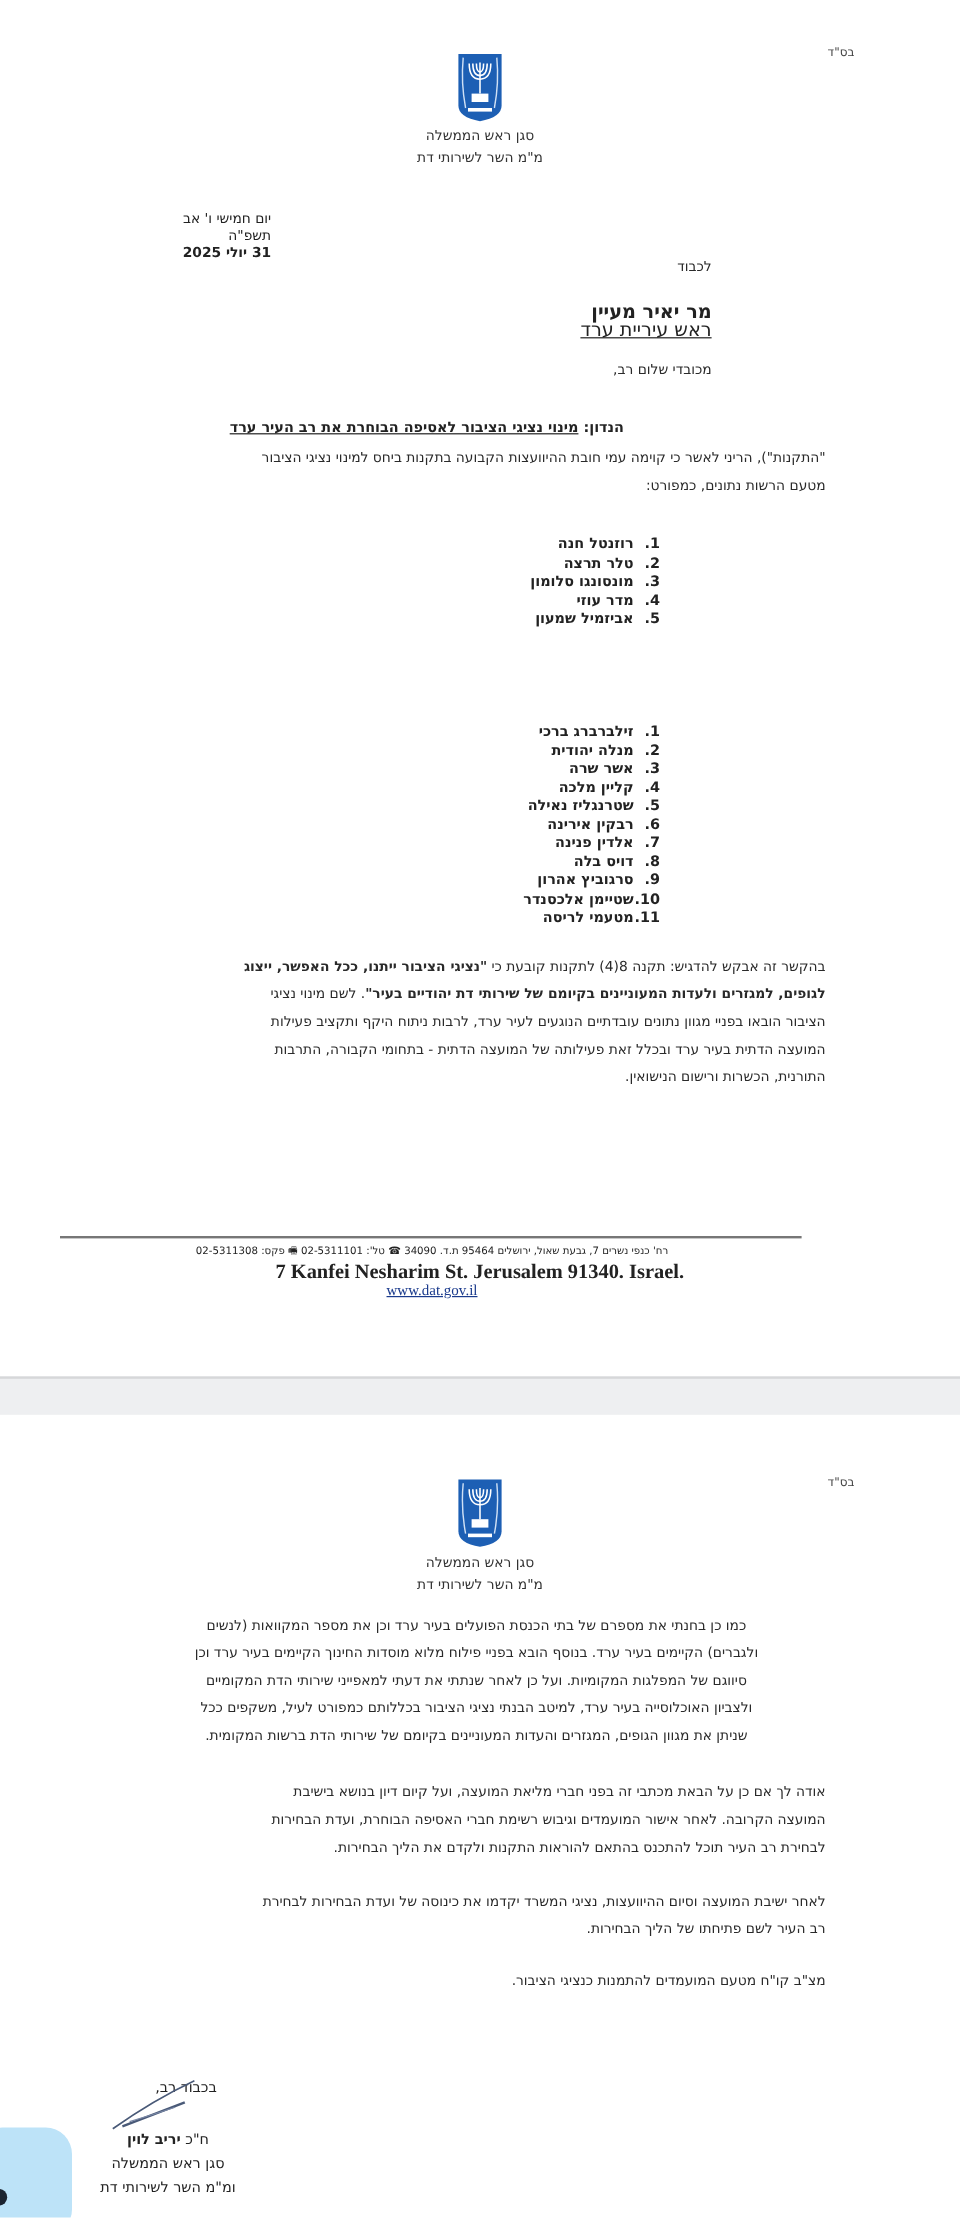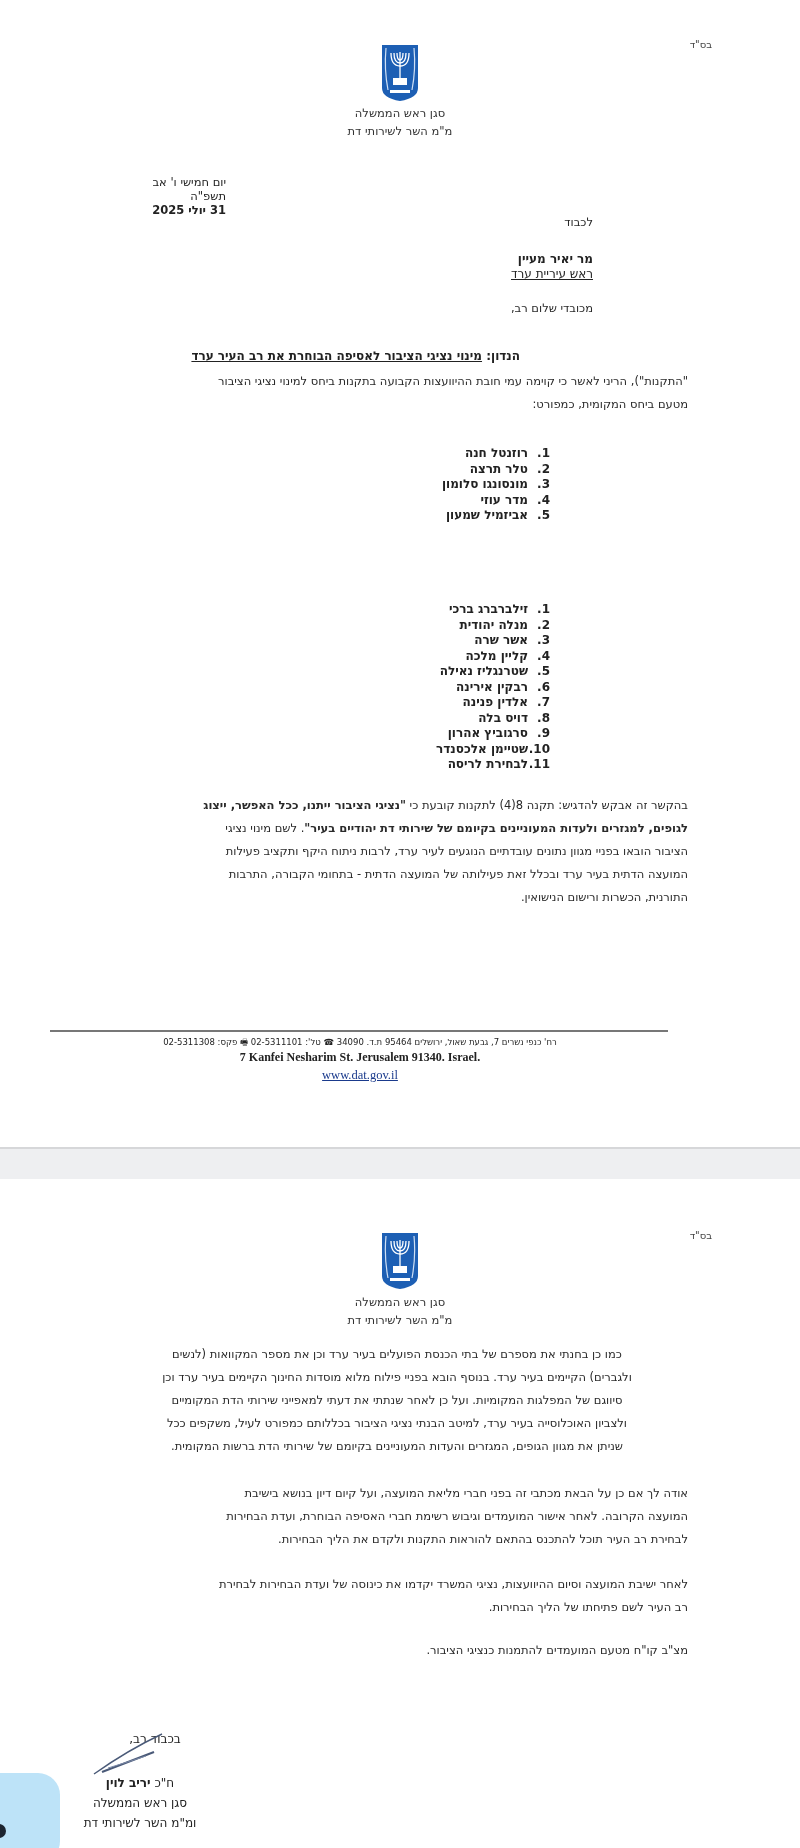--- a/index.html
+++ b/index.html
@@ -17,21 +17,21 @@
   .bsd { font-size: 10px; color: #444; }
   .emblem { width: 38px; height: 58px; }
   .hdr { font-size: 11.5px; color: #333; text-align: center; line-height: 18px; direction: rtl; }
   .txt { font-size: 11.5px; line-height: 23px; color: #2a2a2a; }
   .bold { font-weight: bold; }
   .ul { text-decoration: underline; }
   .list { font-size: 12px; line-height: 15.5px; font-weight: bold; color: #222; }
   .list .num { display: inline-block; width: 22px; }
   .footer-line { position: absolute; left: 50px; top: 1030px; width: 618px; height: 0; border-top: 2px solid #777; }
   .footer { font-size: 8.5px; color: #222; text-align: center; }
-  .footer-en { font-family: "Liberation Serif", serif; font-size: 12px; font-weight: bold; text-align: center; color: #222; }
+  .footer-en { font-family: "Liberation Serif", serif; font-size: 17px; font-weight: bold; text-align: right; color: #222; }
   .link { font-family: "Liberation Serif", serif; font-size: 12.5px; color: #1a3a8c; text-decoration: underline; text-align: center; }
   .chat-bubble { position: absolute; left: -20px; top: 1773px; width: 80px; height: 90px; border-radius: 22px;
                  background: #bde3f8; }
   .chat-dot { position: absolute; left: -4px; top: 1824px; width: 10px; height: 14px; background: #1c2430;
               border-radius: 0 8px 8px 0; }
   .sig-svg { position: absolute; }
 </style>
 </head>
 <body>
 
@@ -58,35 +58,35 @@
     <div>מ"מ השר לשירותי דת</div>
   </div>
 
   <div class="abs rtl" style="left:116px; width:110px; top:175px; font-size:11.5px; line-height:14px; text-align:left; direction:rtl;">
     <div style="text-align:right;">יום חמישי ו' אב תשפ"ה</div>
     <div style="text-align:right; font-weight:bold;">31 יולי 2025</div>
   </div>
 
   <div class="abs rtl txt" style="right:207px; top:211px;">לכבוד</div>
 
-  <div class="abs rtl" style="right:207px; top:252px; font-size:12px; line-height:15px;text-align:right;">
+  <div class="abs rtl" style="right:207px; top:252px; font-size:16px; line-height:15px;text-align:right;">
     <div class="bold">מר יאיר מעיין</div>
     <div class="ul">ראש עיריית ערד</div>
   </div>
 
   <div class="abs rtl txt" style="right:207px; top:297px;">מכובדי שלום רב,</div>
 
   <div class="abs rtl" style="right:280px; top:349px; font-size:12px; font-weight:bold;">
     <span>הנדון:</span>
     <span class="ul">מינוי נציגי הציבור לאסיפה הבוחרת את רב העיר ערד</span>
   </div>
 
   <div class="abs rtl txt" style="left:106px; width:582px; top:370px; text-align:justify; text-align-last:right;">
     <div>"התקנות"), הריני לאשר כי קוימה עמי חובת ההיוועצות הקבועה בתקנות ביחס למינוי נציגי הציבור</div>
-    <div>מטעם ביחס המקומית, כמפורט:</div>
+    <div>מטעם הרשות נתונים, כמפורט:</div>
   </div>
 
   <div class="abs rtl list" style="right:250px; top:446px;">
     <div><span class="num">1.</span><span>רוזנטל חנה</span></div>
     <div><span class="num">2.</span><span>טלר תרצה</span></div>
     <div><span class="num">3.</span><span>מונסונגו סלומון</span></div>
     <div><span class="num">4.</span><span>מדר עוזי</span></div>
     <div><span class="num">5.</span><span>אביזמיל שמעון</span></div>
   </div>
 
@@ -95,21 +95,21 @@
     <div><span class="num">1.</span><span>זילברברג ברכי</span></div>
     <div><span class="num">2.</span><span>מנלה יהודית</span></div>
     <div><span class="num">3.</span><span>אשר שרה</span></div>
     <div><span class="num">4.</span><span>קליין מלכה</span></div>
     <div><span class="num">5.</span><span>שטרנגליז נאילה</span></div>
     <div><span class="num">6.</span><span>רבקין אירינה</span></div>
     <div><span class="num">7.</span><span>אלדין פנינה</span></div>
     <div><span class="num">8.</span><span>דויס בלה</span></div>
     <div><span class="num">9.</span><span>סרגוביץ אהרון</span></div>
     <div><span class="num">10.</span><span>שטיימן אלכסנדר</span></div>
-    <div><span class="num">11.</span><span>לבחירת לריסה</span></div>
+    <div><span class="num">11.</span><span>מטעמי לריסה</span></div>
   </div>
 
   <div class="abs rtl txt" style="left:106px; width:582px; top:794px;">
     <div><span>בהקשר זה אבקש להדגיש: תקנה 8(4) לתקנות קובעת כי </span><span class="bold">"נציגי הציבור ייתנו, ככל האפשר, ייצוג</span></div>
     <div><span class="bold">לגופים, למגזרים ולעדות המעוניינים בקיומם של שירותי דת יהודיים בעיר"</span><span>. לשם מינוי נציגי</span></div>
     <div>הציבור הובאו בפניי מגוון נתונים עובדתיים הנוגעים לעיר ערד, לרבות ניתוח היקף ותקציב פעילות</div>
     <div>המועצה הדתית בעיר ערד ובכלל זאת פעילותה של המועצה הדתית - בתחומי הקבורה, התרבות</div>
     <div>התורנית, הכשרות ורישום הנישואין.</div>
   </div>
 

